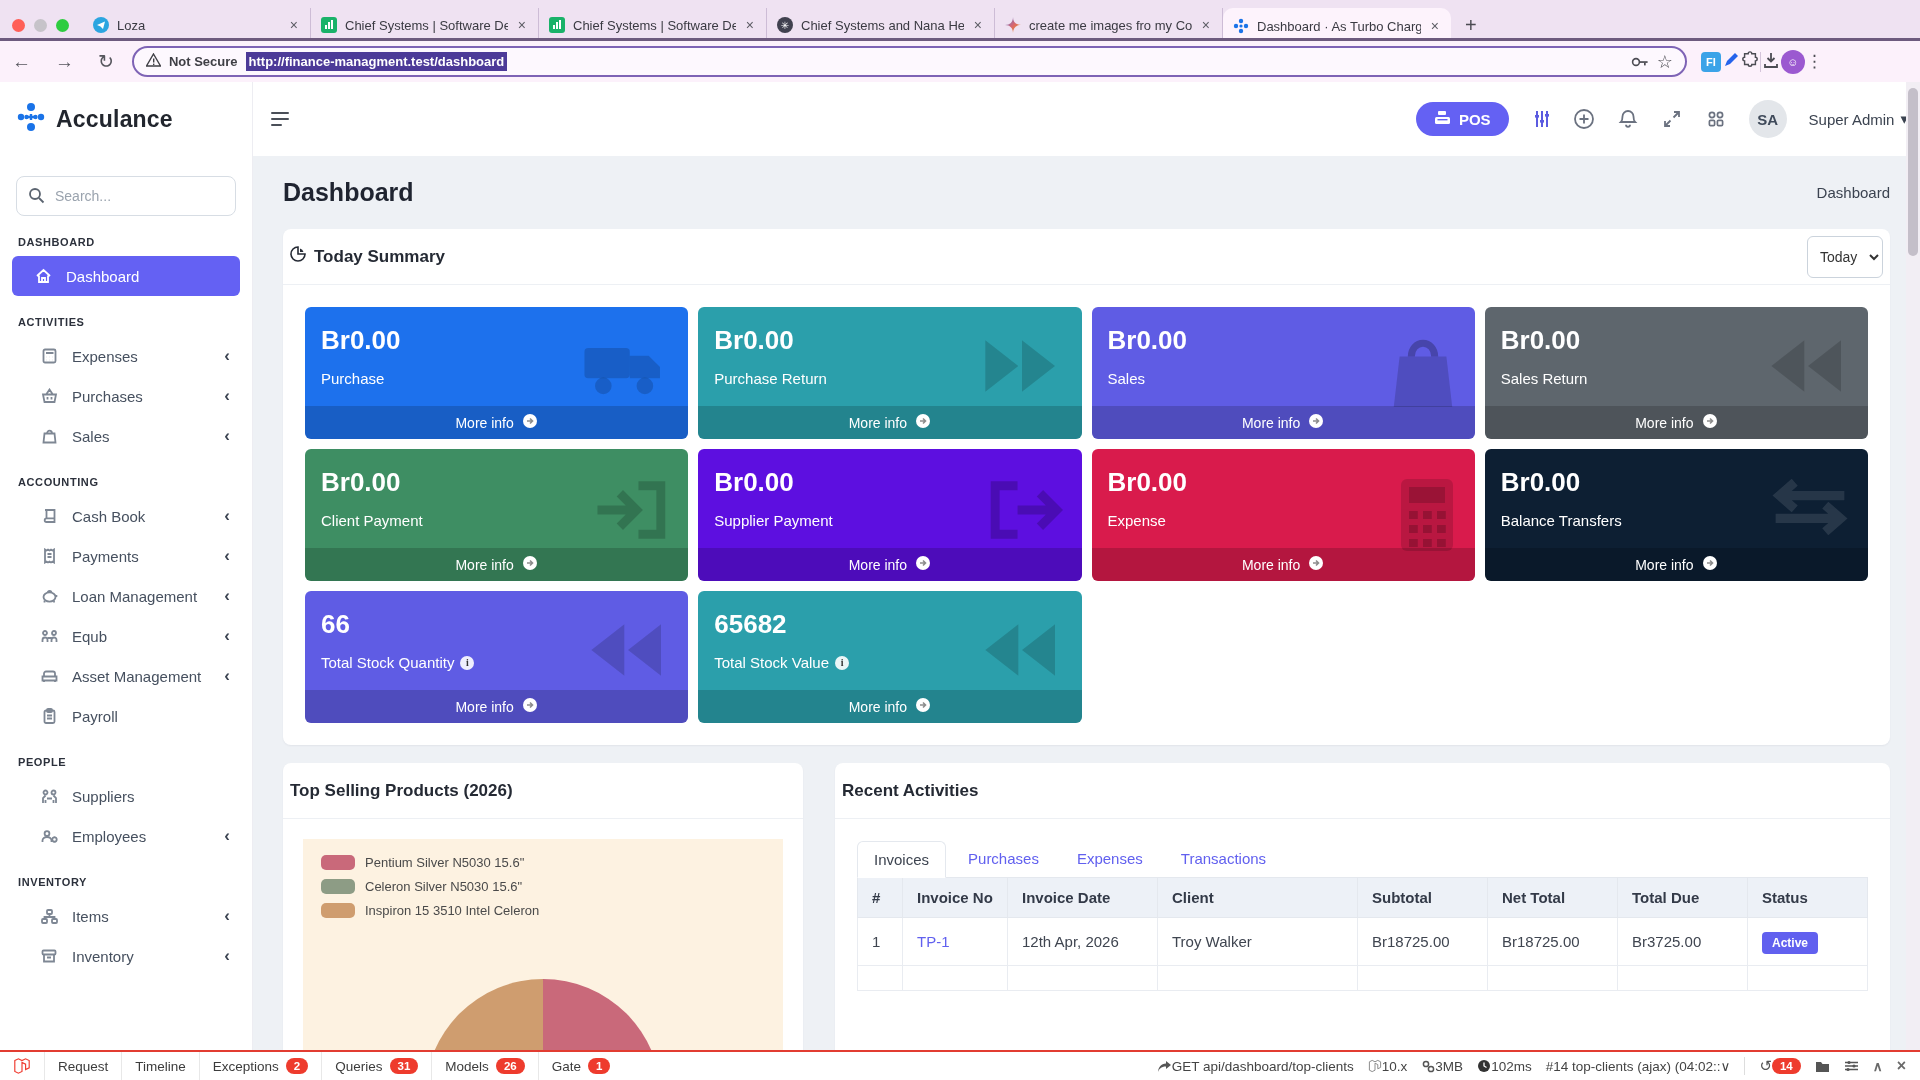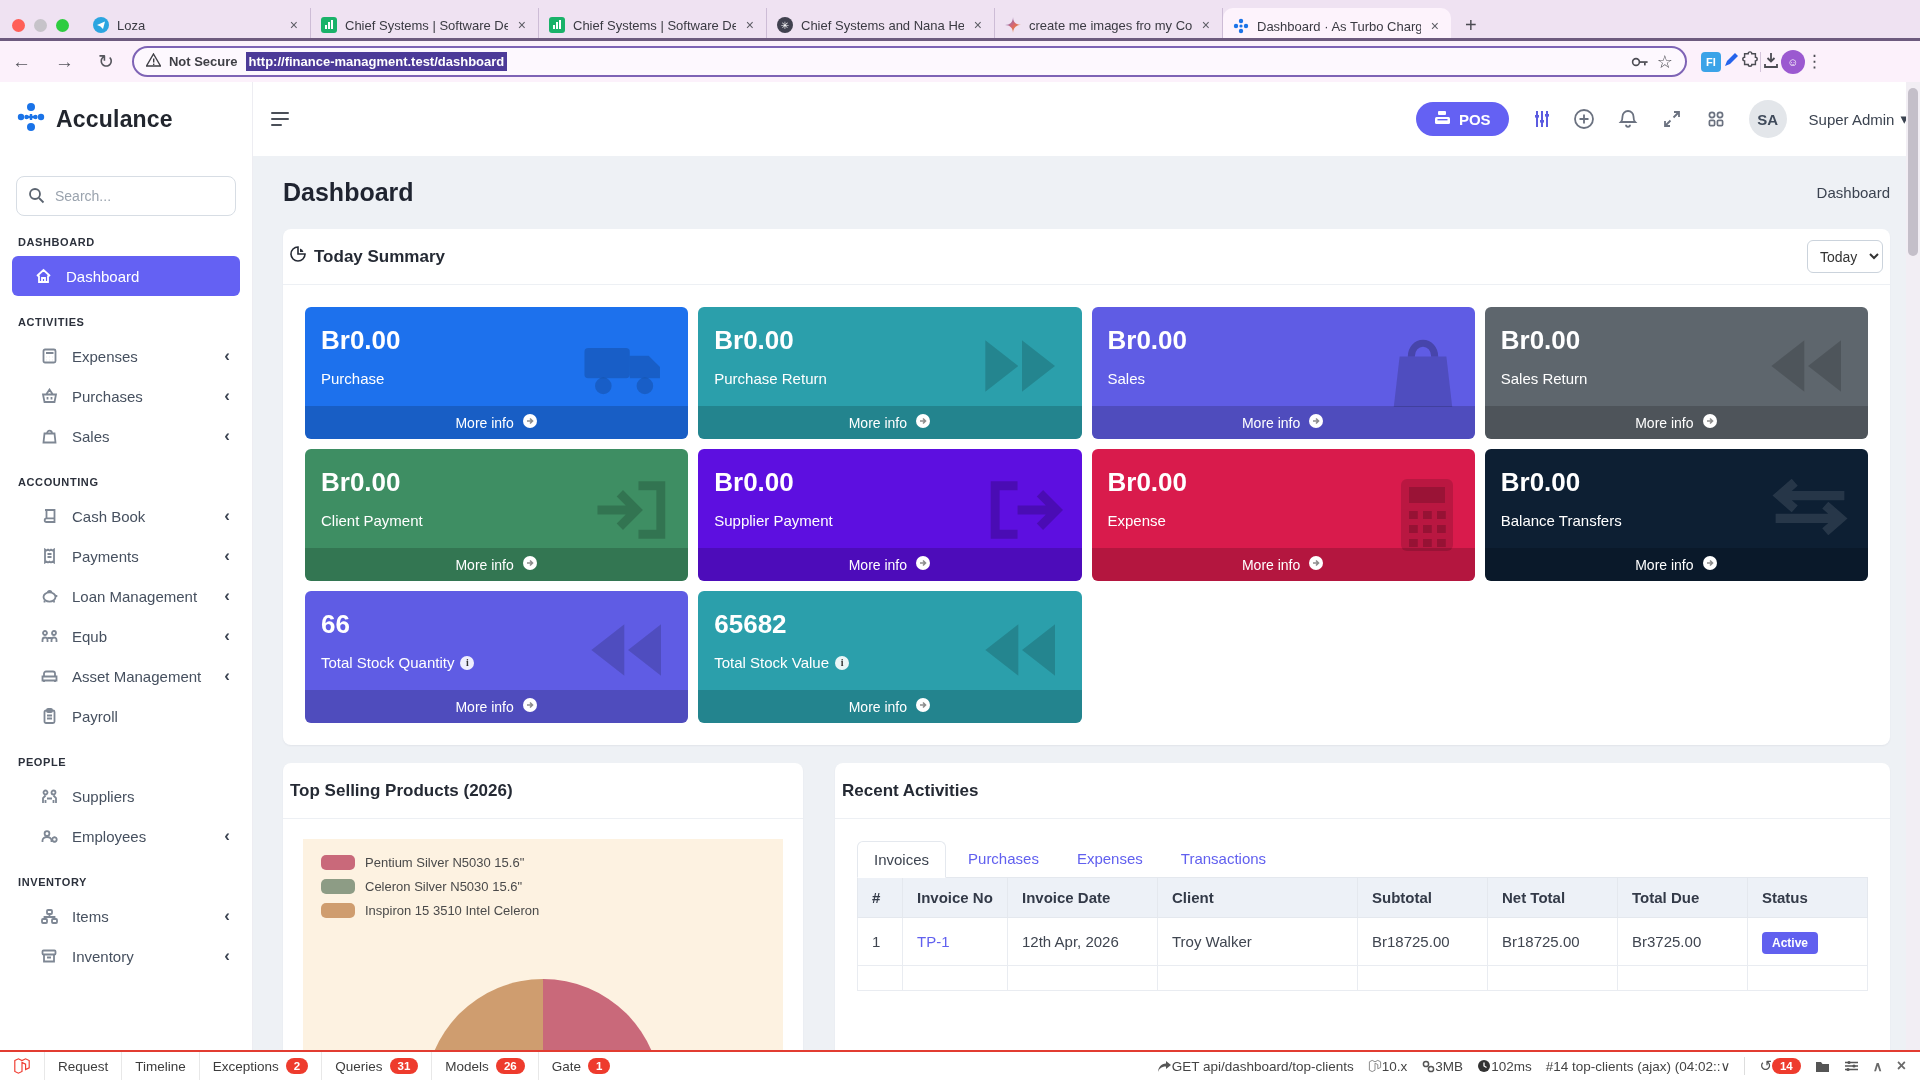--- a/index.html
+++ b/index.html
@@ -59,21 +59,21 @@
 
   
   .main { position:absolute; top:156px; left:253px; right:0; bottom:30px; overflow:hidden; padding:0 30px; background:#eef1f5; }
   .titlerow { display:flex; align-items:center; justify-content:space-between; margin-top:22px; }
   .pg-title { font-size:25px; font-weight:bold; color:#1f2430; }
   .crumb { font-size:15px; color:#3b4350; }
   .panel { background:#fff; border-radius:8px; box-shadow:0 1px 2px rgba(30,40,60,.06); }
   .summary { margin-top:22px; }
   .panel-h { display:flex; align-items:center; justify-content:space-between; height:56px; padding:0 7px; border-bottom:1px solid #edf0f4; }
   .panel-title { font-size:17px; font-weight:bold; color:#252a34; display:flex; align-items:center; gap:8px; }
-  .period { height:33px; border:1px solid #cbd3dc; border-radius:6px; font-size:14px; color:#333; padding:0 8px; background:#fff; font-family:"Liberation Sans",sans-serif; }
+  .period { height:42px; border:1px solid #cbd3dc; border-radius:6px; font-size:14px; color:#333; padding:0 8px; background:#fff; font-family:"Liberation Sans",sans-serif; }
   .cards { display:grid; grid-template-columns:repeat(4,1fr); gap:10px; padding:22px; }
   .card { position:relative; height:132px; border-radius:6px; color:#fff; overflow:hidden; }
   .card .val { font-size:26px; font-weight:bold; margin:18px 0 0 16px; }
   .card .lbl { font-size:15px; margin:14px 0 0 16px; display:flex; align-items:center; gap:6px; }
   .card .wm { position:absolute; right:16px; top:26px; opacity:.9; }
   .card .foot { position:absolute; left:0; right:0; bottom:0; height:33px; background:rgba(0,0,0,.17); display:flex; align-items:center; justify-content:center; gap:8px; font-size:14px; }
   .info-i { display:inline-flex; width:14px; height:14px; border-radius:50%; background:rgba(255,255,255,.9); color:#333; font-size:10px; font-weight:bold; align-items:center; justify-content:center; font-family:"Liberation Serif",serif; }
 
   .bottomrow { display:flex; gap:32px; margin-top:18px; align-items:flex-start; }
   .prod-panel { width:520px; height:520px; }

